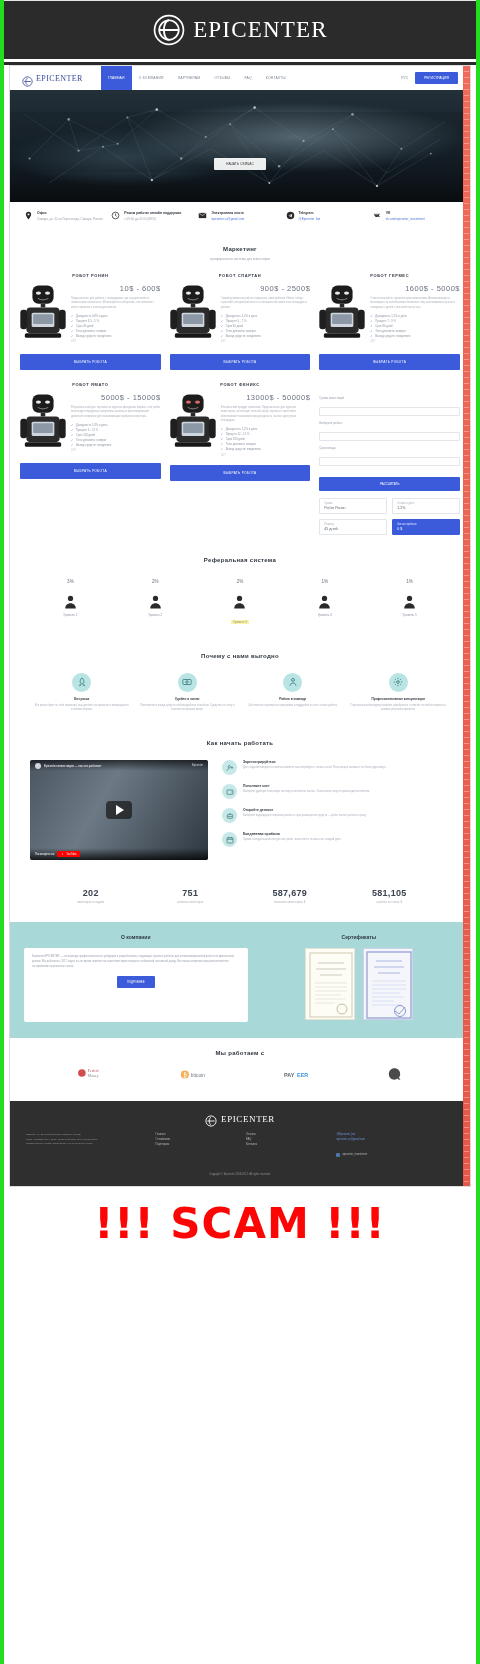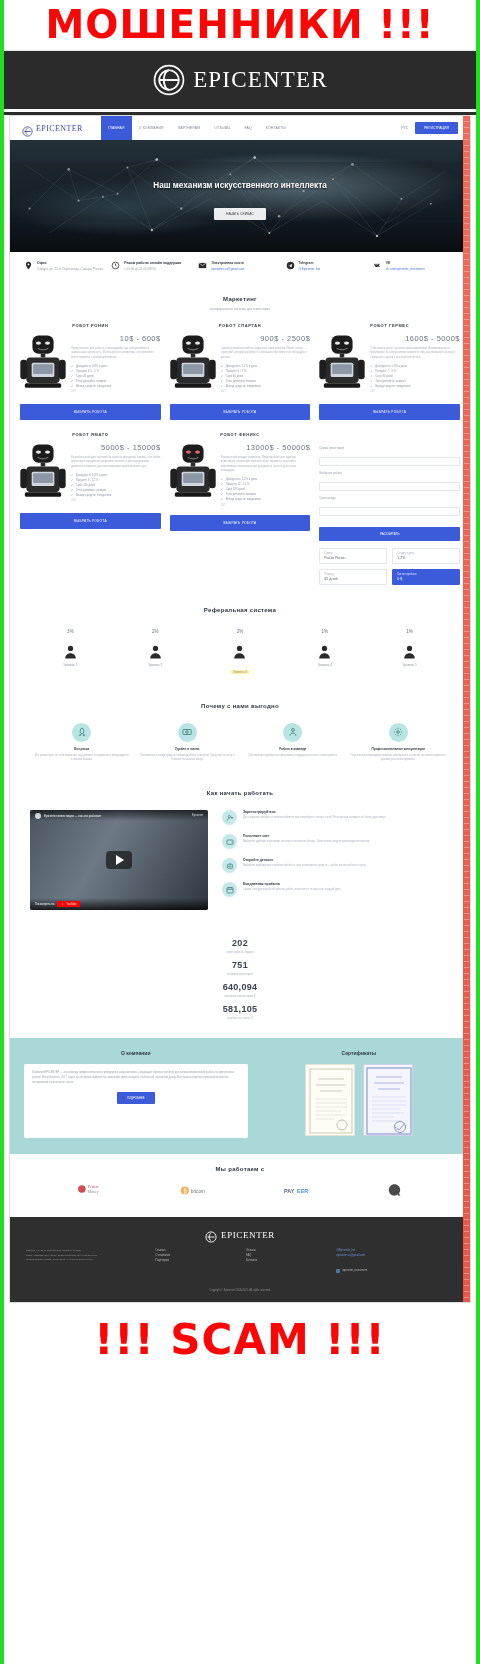--- a/index.html
+++ b/index.html
@@ -263,21 +263,21 @@
   .step-circle {
     width: 15px; height: 15px; flex: 0 0 15px; border-radius: 50%;
     background: #c7e8e8; display: flex; align-items: center; justify-content: center;
     color: #2f6e6e;
   }
   .step-body { min-width: 0; }
   .step-title { font-size: 3.4px; font-weight: bold; color: #2f3640; margin-bottom: 2px; }
   .step-desc { font-size: 2.6px; color: #aab0ba; line-height: 1.7; }
 
   
-  .stats-row { display: flex; padding: 12px 34px 18px; gap: 6px; flex-direction: column; }
+  .stats-row { display: flex; padding: 12px 34px 18px; gap: 6px; }
   .stat { flex: 1; text-align: center; }
   .stat-num { font-size: 9px; font-weight: bold; color: #3a4250; letter-spacing: .3px; }
   .stat-lbl { font-size: 2.6px; color: #aab0ba; margin-top: 3px; }
 
   
   .about-band { background: #a9d8d8; padding: 12px 14px 16px; }
   .about-row { display: flex; gap: 14px; }
   .about-col { flex: 1.15; min-width: 0; }
   .cert-col { flex: 1; min-width: 0; }
   .band-title {
@@ -323,21 +323,20 @@
     text-align: center; font-size: 2.6px; color: #8d8d8d; margin-top: 12px;
   }
   .fsocial { display: inline-flex; align-items: center; gap: 2px; }
   .vk-dot { width: 4px; height: 4px; border-radius: 1px; background: #4a76a8; display: inline-block; }
 </style>
 </head>
 <body>
 
 <div class="page">
 
-  <div class="scam-banner scam-top">МОШЕННИКИ !!!</div>
 
   <div class="logo-band">
     <span class="emark">
       <svg viewBox="0 0 40 40" width="34" height="34">
         <circle cx="20" cy="20" r="17" fill="none" stroke="#fff" stroke-width="2"></circle>
         <circle cx="20" cy="20" r="11.5" fill="none" stroke="#fff" stroke-width="2"></circle>
         <path d="M8 20 H32" stroke="#fff" stroke-width="2.4"></path>
         <path d="M20 8.5 C12 8.5 12 31.5 20 31.5" fill="none" stroke="#fff" stroke-width="2.2"></path>
       </svg>
     </span>
@@ -402,21 +401,20 @@
           <circle cx="95" cy="58" r="1"></circle>
             <circle cx="145" cy="92" r="1.2"></circle>
           <circle cx="265" cy="95" r="1"></circle>
             <circle cx="375" cy="98" r="1.2"></circle>
           <circle cx="430" cy="65" r="1"></circle>
             <circle cx="20" cy="70" r="1.1"></circle>
         </g>
       </svg>
       <div class="hero-overlay"></div>
       <div class="hero-text">
-        <div>Наш механизм искусственного интеллекта</div>
       </div>
       <div class="hero-btn">НАЧАТЬ СЕЙЧАС</div>
     </div>
 
     <div class="contact-strip">
       <div class="contact-item">
         <span class="contact-ico">
           <svg viewBox="0 0 24 24" width="9" height="9" fill="currentColor">
               <path d="M12 2a7 7 0 0 0-7 7c0 5 7 13 7 13s7-8 7-13a7 7 0 0 0-7-7zm0 9.5A2.5 2.5 0 1 1 12 6.5a2.5 2.5 0 0 1 0 5z"></path>
             </svg>
@@ -867,21 +865,21 @@
     <div class="stats-row">
       <div class="stat">
         <div class="stat-num">202</div>
         <div class="stat-lbl">инвесторов за неделю</div>
       </div>
       <div class="stat">
         <div class="stat-num">751</div>
         <div class="stat-lbl">активных инвесторов</div>
       </div>
       <div class="stat">
-        <div class="stat-num">640,094</div>
+        <div class="stat-num">587,679</div>
         <div class="stat-lbl">выплачено инвесторам, $</div>
       </div>
       <div class="stat">
         <div class="stat-num">581,105</div>
         <div class="stat-lbl">в работе на счетах, $</div>
       </div>
     </div>
 
     <div class="about-band">
       <div class="about-row">

